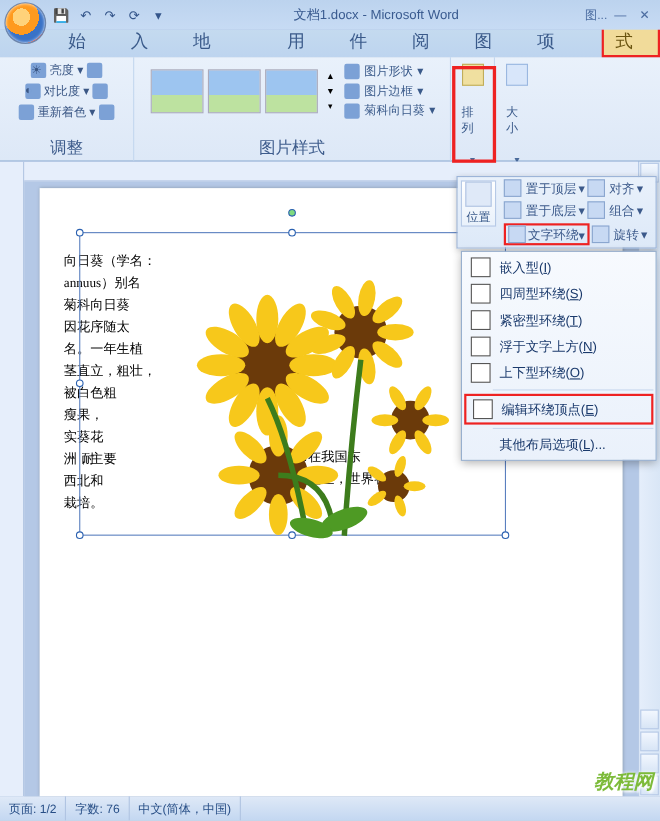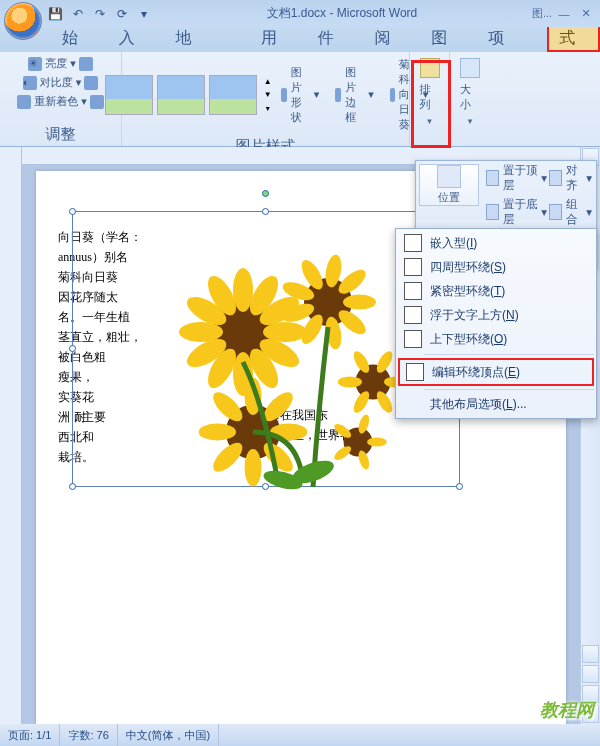--- a/index.html
+++ b/index.html
@@ -22,23 +22,23 @@
   .hlredbox { border:2px solid #e22 !important; padding:1px 10px; }
 
   
   .ribbon { height:95px; background:linear-gradient(#e9f1fb,#dde8f7); border-bottom:1px solid #97b3d8; display:flex; }
   .group { border-right:1px solid #c4d7ef; display:flex; flex-direction:column; align-items:center; padding:2px 4px; }
   .group-label { font-size:15px; color:#3e5c8c; margin-top:auto; padding-top:2px; }
   .adjust .row { display:flex; align-items:center; gap:3px; font-size:11px; color:#3b5785; padding:2px 0; }
   .icn { width:14px; height:14px; display:inline-block; background:#7ca1d6; border-radius:2px; }
   .gallery { display:flex; gap:4px; padding:4px; }
   .thumb { width:48px; height:40px; background:linear-gradient(#9dc5f0 60%,#bde2a0 60%); border:1px solid #aab; }
-  .shape-col { display:flex; flex-direction:row; gap:16px; font-size:11px; color:#3a5a8a; padding:2px; }
+  .shape-col { display:flex; flex-direction:column; gap:1px; font-size:11px; color:#3a5a8a; padding:2px; }
   .shape-col .row { display:flex; align-items:center; gap:4px; padding:1px 0; }
-  .bigbtn { display:flex; flex-direction:column; align-items:center; font-size:11px; color:#3a5a8a; padding:4px 6px; gap:4px; }
+  .bigbtn { display:flex; flex-direction:column; align-items:center; font-size:11px; color:#3a5a8a; padding:4px 6px; gap:16px; }
   .bigbtn .bi { width:20px; height:20px; background:#f0e0a0; border:1px solid #c0ad5a; }
   .arrow-down::after { content:"▾"; font-size:9px; display:block; text-align:center; color:#4a6a9a; }
 
   
   .docarea { position:absolute; left:0; top:147px; right:20px; bottom:22px; background:#b4c8e6; display:flex; }
   .ruler-v { width:22px; background:#e6eefb; border-right:1px solid #b0c4e2; }
   .ruler-h { height:18px; background:#e6eefb; border-bottom:1px solid #b0c4e2; }
   .docwrap { flex:1; display:flex; flex-direction:column; }
   .page { background:#fff; margin:6px 14px 0 14px; flex:1; padding:26px 36px; position:relative; box-shadow:0 0 3px #89a; }
   .imgframe { position:absolute; left:36px; top:40px; width:388px; height:276px; border:1px solid #5a7fbf; }
@@ -54,25 +54,25 @@
   .b2{position:absolute;left:38px;top:236px;width:58px}
 
   
   .flowers { position:absolute; left:90px; top:20px; width:260px; height:260px; }
 
   
   .arrangepanel { position:absolute; right:3px; top:160px; width:182px; background:linear-gradient(#e9f1fb,#dde9f8); border:1px solid #9cb4d8; box-shadow:0 2px 6px rgba(0,0,0,.25); z-index:30; }
   .arrangepanel .arow { display:flex; align-items:center; font-size:11.5px; color:#3b598a; padding:2px 4px; gap:2px; }
   .arrangepanel .ic { width:16px; height:16px; display:inline-block; background:#c7d9f3;border:1px solid #8aa6cf;margin-right:2px;}
   .wraphl { border:2px solid #e22; display:inline-flex; align-items:flex-end; padding:0 2px; }
-  .posbig { width:60px; height:42px; background:linear-gradient(#fff,#e9f1fb); border:1px solid #b6c9e6; margin:3px; display:inline-flex; flex-direction:column; align-items:center; justify-content:flex-end; font-size:11px; color:#3a5a8a;}
+  .posbig { width:32px; height:42px; background:linear-gradient(#fff,#e9f1fb); border:1px solid #b6c9e6; margin:3px; display:inline-flex; flex-direction:column; align-items:center; justify-content:flex-end; font-size:11px; color:#3a5a8a;}
   .posbig::before{content:""; width:22px;height:22px;background:#dfe9f8;border:1px solid #b0c3e2;margin-bottom:2px;}
 
   
-  .wrapmenu { position:absolute; right:3px; top:228px; width:202px; background:linear-gradient(#f7fafe,#eaf1fb); border:1px solid #97afce; box-shadow:0 3px 8px rgba(0,0,0,.3); z-index:40; padding:2px; }
+  .wrapmenu { position:absolute; right:3px; top:228px; width:178px; background:linear-gradient(#f7fafe,#eaf1fb); border:1px solid #97afce; box-shadow:0 3px 8px rgba(0,0,0,.3); z-index:40; padding:2px; }
   .wrapmenu .mi { display:flex; align-items:center; gap:8px; font-size:12px; color:#1b3a6c; padding:3px 6px; cursor:pointer; }
   .wrapmenu .mc { width:18px; height:18px; display:inline-block; border:1px solid #555; background:#fff; position:relative; }
   .wrapmenu hr { border:none; border-top:1px solid #c8d7ee; margin:3px 0 3px 26px; }
   .mihl { border:2px solid #e22; }
 
   
   .vscroll { position:absolute; right:0; top:147px; bottom:22px; width:20px; background:linear-gradient(90deg,#e5eefb,#d9e6f6); border-left:1px solid #b7cae6; }
   .vscroll .btn{height:18px;background:linear-gradient(#f2f7fe,#d8e5f6);border:1px solid #b6c9e6;margin:1px;}
 
   
@@ -331,17 +331,17 @@
   <div class="btn"></div>
   <div class="btn" style="position:absolute;bottom:60px;left:0;right:0"></div>
   <div class="btn" style="position:absolute;bottom:40px;left:0;right:0"></div>
   <div class="btn" style="position:absolute;bottom:20px;left:0;right:0"></div>
   <div class="btn" style="position:absolute;bottom:0;left:0;right:0"></div>
 </div>
 
 <div class="watermark">教程网</div>
 
 <div class="statusbar">
-  <div class="seg">页面: 1/1</div>
+  <div class="seg">页面: 1/2</div>
   <div class="seg">字数: 76</div>
   <div class="seg">中文(简体，中国)</div>
   <div style="flex:1"></div>
 </div>
 
 </body></html>

